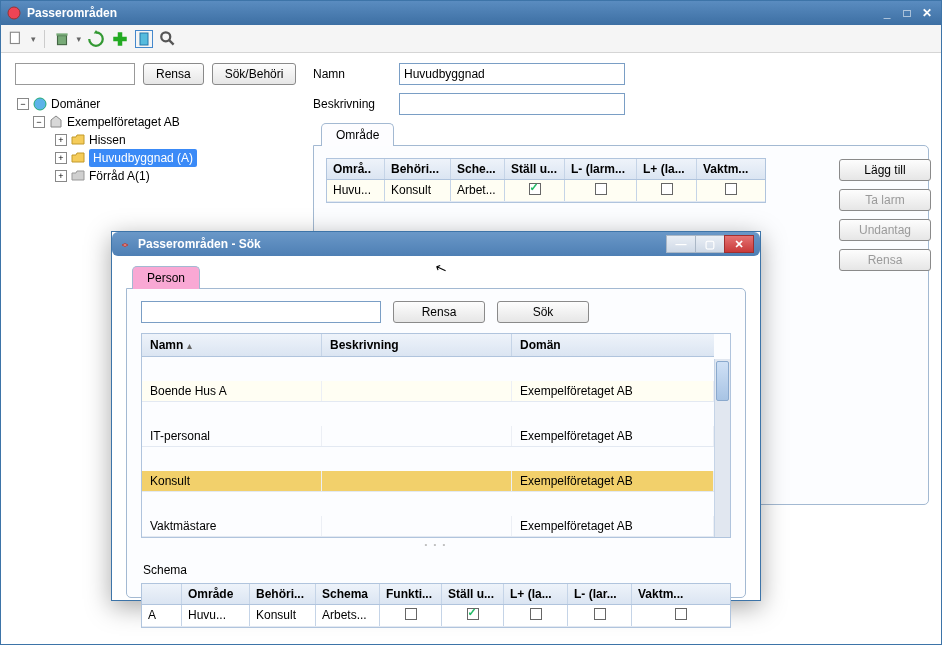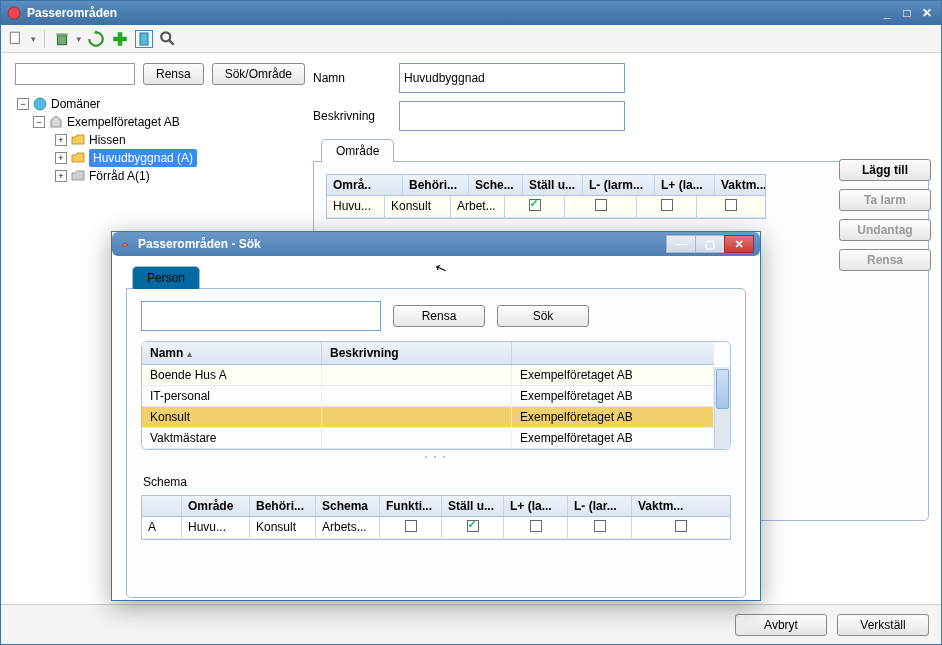--- a/index.html
+++ b/index.html
@@ -24,62 +24,62 @@
   .tree { font-size: 12px; line-height: 18px; user-select:none;}
   .tree-row { display:flex; align-items:center; white-space:nowrap; height:18px; padding:0 2px; }
   .tree-ind { display:inline-block; width:16px; text-align:center; color:#6a6a6a;}
   .expander { width:12px; height:12px; display:inline-flex; align-items:center; justify-content:center; border:1px solid #888; font-size:9px; margin-right:4px; background:#fff; cursor:pointer;}
   .tree-icon { width:14px; height:14px; margin-right:4px; display:inline-flex; align-items:center; justify-content:center;}
   .sel { background:#3a8af7; color:#fff; padding:0 4px; border-radius:2px;}
 
   .right-panel { flex:1; padding: 10px 12px; }
   .form-row { display:flex; align-items:center; margin-bottom:8px; }
   .form-label { width:86px; }
-  .text-input { width:226px; height:30px; border:1px solid #7a9ec5; padding:0 4px; background:#fff;}
+  .text-input { width:226px; height:22px; border:1px solid #7a9ec5; padding:0 4px; background:#fff;}
 
   .tabset { margin-top:6px; }
   .tab-strip { display:flex; gap:0; margin-bottom:-1px; margin-left:8px;}
   .tab { border:1px solid #a3b9d2; border-bottom:none; padding:4px 14px; background:#fdfdff; border-radius:5px 5px 0 0; position:relative; z-index:2; cursor:pointer;}
   .tab-body { border:1px solid #a3b9d2; height:360px; padding:12px; background:#fcfdff; border-radius:0 5px 5px 5px;}
 
   .grid { border:1px solid #b0c4dd; width:100%; }
   .grid-head, .grid-row { display:flex; }
   .grid-head { background:linear-gradient(#eef3fa,#dbe5f2); border-bottom:1px solid #b0c4dd;}
   .gh, .gc { padding:3px 6px; border-right:1px solid #c5d4e7; overflow:hidden; white-space:nowrap;}
   .gh { font-weight:bold; }
   .grid-row { border-bottom:1px solid #e3e9f2; background:#fffef3;justify-content:center;}
   .chk { display:inline-block; width:12px; height:12px; border:1px solid #666; background:#fff; position:relative;}
   .chk.checked::after { content:"✓"; position:absolute; top:-3px; left:0; font-size:11px; color:#2b6; font-weight:bold;}
 
   .side-buttons { position:absolute; right:10px; top:158px; display:flex; flex-direction:column; gap:8px; width:92px; }
-  .side-buttons .btn { width:100%; justify-content:center;font-weight:bold;}
+  .side-buttons .btn { width:100%; justify-content:center;}
   .side-buttons .btn.disabled { color:#9a9a9a; }
 
   .footer { position:absolute; bottom:0; left:0; right:0; height:40px; border-top:1px solid #d0d0d0; display:flex; justify-content:flex-end; align-items:center; gap:10px; padding:0 12px; background:#f4f4f4;}
   .footer .btn { width:92px; justify-content:center;}
 
   
   .dialog { position:absolute; left:110px; top:230px; width:650px; height:370px; background:#fff; border:1px solid #3d74a8; box-shadow:0 6px 24px rgba(0,0,0,0.35); z-index:1000;}
   .dialog .title-bar { background:linear-gradient(#6a98c8,#4e7fb4);border-radius:6px;}
   .dlg-win-right { display:flex; gap:0; }
   .dlg-win-btn { width:30px; height:18px; display:flex; align-items:center; justify-content:center; background:linear-gradient(#e9eef5,#cfd9e6); border:1px solid #aab7c6; margin-left:-1px; cursor:pointer; font-size:11px;}
   .dlg-win-btn.close { background:linear-gradient(#e57373,#c83a3a); color:#fff; border-color:#a02f2f;}
   .dialog-body { padding:10px 14px; height:calc(100% - 24px);}
   .dlg-tabstrip { display:flex; margin-bottom:-1px; margin-left:6px;}
   .dlg-tab { border:1px solid #a3b9d2; border-bottom:none; padding:4px 14px; background:#fdfdff; border-radius:5px 5px 0 0; cursor:pointer;}
-  .dlg-tab.inactive { background:#0369a1;}
+  .dlg-tab.inactive { background:#f9a8d4;}
   .dlg-panel { border:1px solid #a3b9d2; height:310px; padding:12px 14px; background:#fcfdff; border-radius:0 5px 5px 5px;}
   .dlg-search-row { display:flex; gap:12px; margin-bottom:10px; align-items:center;}
   .dlg-search-row .text-input { width:240px;}
   .dlg-search-row .btn { width:92px; justify-content:center;}
 
   .grid2 { border:1px solid #b0c4dd; width:100%; position:relative;}
   .g2-head { display:flex; background:linear-gradient(#eef3fa,#dbe5f2); border-bottom:1px solid #b0c4dd;}
   .g2h { padding:4px 8px; font-weight:bold; border-right:1px solid #c5d4e7;}
-  .g2-row { display:flex; border-bottom:1px solid #e3e9f2;}
+  .g2-row { display:flex; border-bottom:1px solid #e3e9f2;margin-top:24px;}
   .g2c { padding:3px 8px; border-right:1px solid #eceff5;}
   .g2-row.alt { background:#fffef3;}
   .g2-row.selrow { background:#f2d06b;}
   .scrollbar { position:absolute; right:0; top:25px; bottom:0; width:16px; background:#e1e7f0; border-left:1px solid #c5d4e7;}
   .scroll-thumb { position:absolute; left:1px; right:1px; top:2px; height:40px; background:linear-gradient(#cfe0f5,#a8c4e4); border:1px solid #8aa9cd; border-radius:2px;}
 
   .dots-row { text-align:center; color:#bbb; font-size:8px; letter-spacing:2px; padding:2px 0;}
   .schema-label { margin:12px 0 6px 2px; }
 
   .sort-arrow { font-size:9px; color:#666; margin-left:4px;}
@@ -142,21 +142,21 @@
         </svg>
       </span>
   </div>
 
   <div class="main-body">
 
     <div class="left-panel">
       <div class="left-top">
         <input class="small-input" style="">
         <button class="btn">Rensa</button>
-        <button class="btn">Sök/Område</button>
+        <button class="btn">Sök/Behöri</button>
       </div>
 
       <div class="tree">
         <div class="tree-row">
           <span class="expander">−</span>
           <span class="tree-icon">
               <svg viewBox="0 0 14 14">
                 <circle cx="7" cy="7" r="6" fill="#5cb3e8" stroke="#2a7"></circle>
               </svg>
             </span>
@@ -211,21 +211,21 @@
         <input class="text-input" value="" style="">
       </div>
 
       <div class="tabset">
         <div class="tab-strip">
           <div class="tab">Område</div>
         </div>
         <div class="tab-body">
           <div class="grid" style="width:440px;">
             <div class="grid-head">
-              <div class="gh" style="width:76px">Områ..</div>
+              <div class="gh" style="width:58px">Områ..</div>
               <div class="gh" style="width:66px">Behöri...</div>
               <div class="gh" style="width:54px">Sche...</div>
               <div class="gh" style="width:60px">Ställ u...</div>
               <div class="gh" style="width:72px">L- (larm...</div>
               <div class="gh" style="width:60px">L+ (la...</div>
               <div class="gh" style="flex:1;border-right:none">Vaktm...</div>
             </div>
             <div class="grid-row">
               <div class="gc" style="width:58px">Huvu...</div>
               <div class="gc" style="width:66px">Konsult</div>
@@ -241,24 +241,20 @@
     </div>
   </div>
 
   <div class="side-buttons">
     <button class="btn">Lägg till</button>
     <button class="btn disabled">Ta larm</button>
     <button class="btn disabled">Undantag</button>
     <button class="btn disabled">Rensa</button>
   </div>
 
-  <div class="footer">
-    <button class="btn">Avbryt</button>
-    <button class="btn">Verkställ</button>
-  </div>
 
   <div class="dialog">
     <div class="title-bar">
       <span class="title-icon">
         <svg viewBox="0 0 14 14">
             <path d="M4 8 Q7 5 10 8 Q7 11 4 8" fill="#e88" stroke="#a44"></path>
           </svg>
       </span>
       <span>Passerområden - Sök</span>
       <span class="spacer"></span>
@@ -272,24 +268,25 @@
       <div class="dlg-tabstrip">
         <div class="dlg-tab inactive">Person</div>
       </div>
       <div class="dlg-panel">
         <div class="dlg-search-row">
           <input class="text-input" style="">
           <button class="btn">Rensa</button>
           <button class="btn">Sök</button>
         </div>
 
-        <div class="grid2" style="padding-right:16px;border-radius:6px;">
+        <div class="grid2" style="padding-right:16px;">
           <div class="g2-head">
             <div class="g2h" style="width:180px"><span>Namn</span><span class="sort-arrow">▴</span></div>
             <div class="g2h" style="width:190px">Beskrivning</div>
+            <div class="g2h" style="flex:1;border-right:none">Domän</div>
           </div>
           <div class="g2-row alt">
             <div class="g2c" style="width:180px">Boende Hus A</div>
             <div class="g2c" style="width:190px"></div>
             <div class="g2c" style="flex:1">Exempelföretaget AB</div>
           </div>
           <div class="g2-row">
             <div class="g2c" style="width:180px">IT-personal</div>
             <div class="g2c" style="width:190px"></div>
             <div class="g2c" style="flex:1">Exempelföretaget AB</div>

